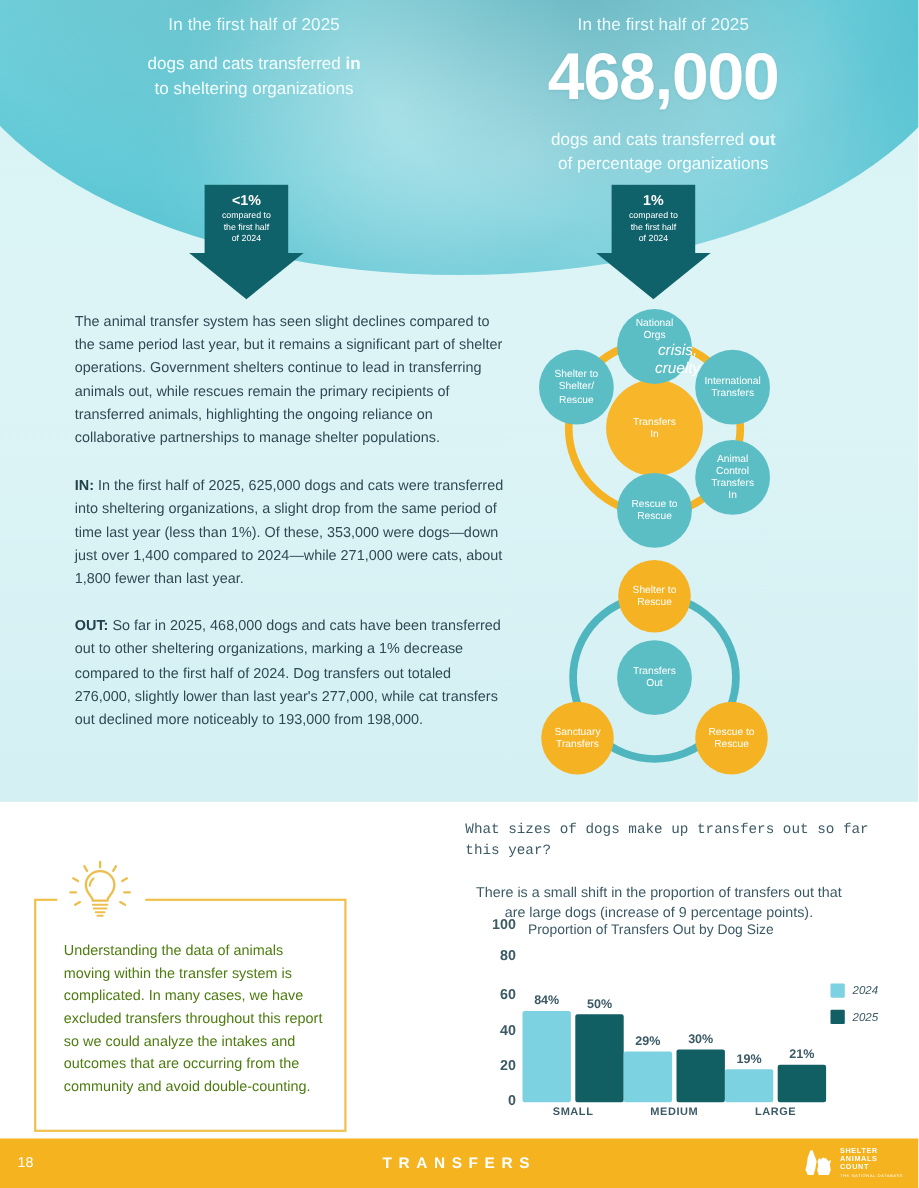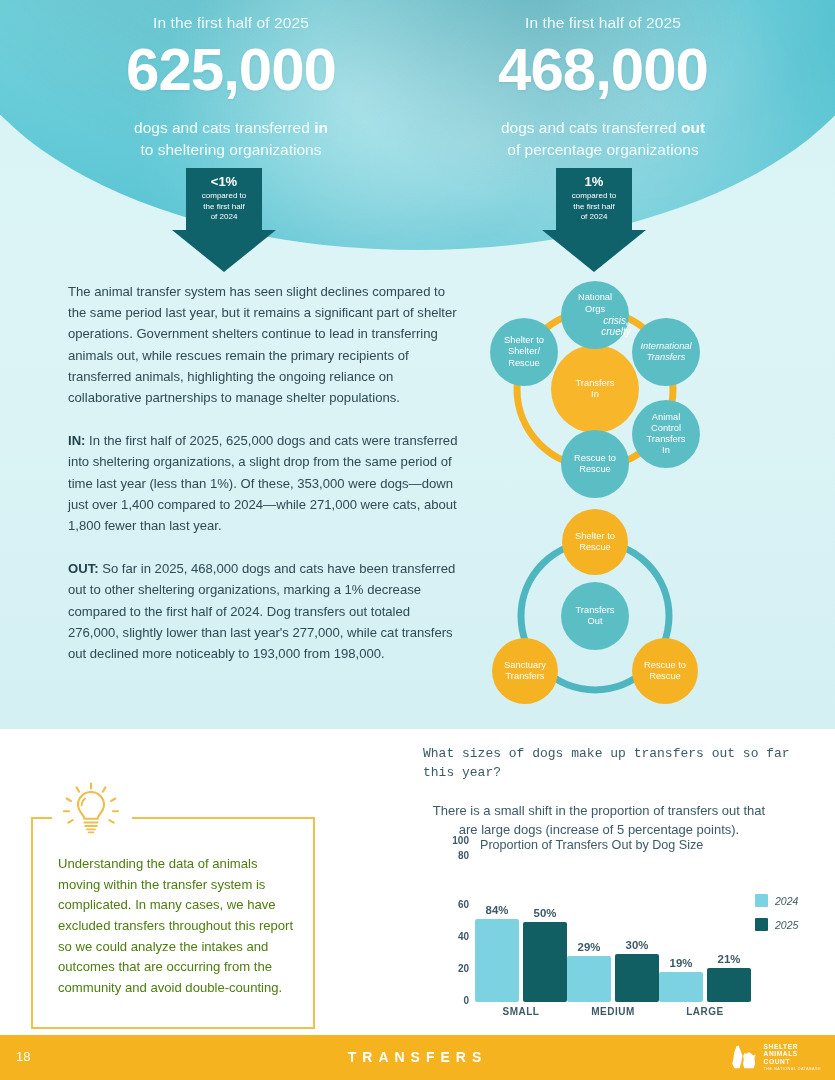--- a/index.html
+++ b/index.html
@@ -72,21 +72,21 @@
   .diagram{position:absolute;}
   .diag-in{left:484px;top:278px;width:222px;height:222px;}
   .diag-out{left:484px;top:508px;width:222px;height:212px;}
   .ring-svg{position:absolute;left:0;top:0;}
   .node{
     position:absolute;border-radius:50%;display:flex;align-items:center;
     justify-content:center;text-align:center;color:#ffffff;
     font-size:9.3px;line-height:1.2;font-weight:400;box-sizing:border-box;
     padding:2px;
   }
-  .node em{display:block;font-size:10px;font-style:italic;line-height:1.15;margin-left:42px;}
+  .node em{display:block;font-size:14px;font-style:italic;line-height:1.15;margin-left:42px;}
   .node.teal{background:#5cbec5;}
   .node.amber{background:#f5b323;}
   .node.center-amber{background:#f8b62b;}
   .node.center-teal{background:#5cbec5;}
 
   
   .lower{position:absolute;left:0;top:729px;width:835px;height:306px;background:#ffffff;}
 
   .tip-box{
     position:absolute;left:31px;top:88px;width:284px;height:212px;
@@ -105,21 +105,21 @@
   .q-line{font-size:13px;color:#3c5a66;line-height:1.45;font-family:Liberation Mono, monospace;}
   .q-sub{font-size:13px;color:#3c5a66;line-height:1.5;margin-top:18px;text-align:center;width:352px;}
 
   
   .chart{position:absolute;left:443px;top:117px;width:380px;height:180px;}
   .chart-title{
     position:absolute;left:37px;top:-8px;font-size:12.6px;color:#3c5a66;white-space:nowrap;
   }
   .y-axis{position:absolute;left:0;top:-6px;width:26px;height:166px;}
   .y-tick{
-    position:absolute;right:0;font-size:10px;font-weight:700;color:#3c5a66;
+    position:absolute;right:0;font-size:13px;font-weight:700;color:#3c5a66;
     transform:translateY(-50%);text-align:right;width:26px;
   }
   .plot{position:absolute;left:32px;top:-4px;width:268px;height:160px;}
   .bargroup{position:absolute;bottom:0;height:160px;}
   .bar{
     position:absolute;bottom:0;width:44px;border-radius:2px;
   }
   .bar.y2024{background:#7dd2e2;left:0;}
   .bar.y2025{background:#115e63;left:48px;}
   .bar-label{
@@ -155,21 +155,20 @@
 </head>
 <body>
 
 <div id="page">
 
   <div class="top-panel">
     <div class="hero-ellipse"></div>
 
     <div class="stat-col left">
       <div class="stat-eyebrow">In the first half of 2025</div>
-      <div class="stat-number">625,000</div>
       <div class="stat-sub">
         <span>dogs and cats transferred </span><b>in</b><br>
         <span>to sheltering organizations</span>
       </div>
     </div>
 
     <div class="stat-col right">
       <div class="stat-eyebrow">In the first half of 2025</div>
       <div class="stat-number">468,000</div>
       <div class="stat-sub">
@@ -220,21 +219,21 @@
       </div>
 
       <div class="node teal" style="left:77px;top:3px;width:68px;height:68px;">
         <div>
           <span>National</span><br>
           <span>Orgs</span>
           <em>crisis, cruelty</em>
         </div>
       </div>
 
-      <div class="node teal" style="left:148px;top:40px;width:68px;height:68px;font-style:italic;">
+      <div class="node teal" style="left:148px;top:40px;width:68px;height:68px;">
         <div>
           <span>International</span><br>
           <span>Transfers</span>
         </div>
       </div>
 
       <div class="node teal" style="left:148px;top:122px;width:68px;height:68px;">
         <div>
           <span>Animal</span><br>
           <span>Control</span><br>
@@ -303,29 +302,29 @@
         <path d="M33 17c-7.3 0-13 5.6-13 12.5 0 4.6 2.4 7.6 4.3 10 1.3 1.6 2.1 2.8 2.1 4.3h13.2c0-1.5.8-2.7 2.1-4.3 1.9-2.4 4.3-5.4 4.3-10C46 22.6 40.3 17 33 17z"></path>
         <path d="M27 23.6c-2 1.6-3.2 4-3.4 6.6" stroke-width="1.9"></path>
         <path d="M26.4 47.5h13.2M27.2 51h11.6M29 54.3h8M30.6 57.4h4.8" stroke-width="1.8"></path>
         <path d="M33 8.5v5M18.6 12.4l2.5 4.3M47.4 12.4l-2.5 4.3M8.6 23.5l4.3 2.5M57.4 23.5l-4.3 2.5M6 36.3h5M55 36.3h5M10.4 47.6l4.3-2.5M55.6 47.6l-4.3-2.5"></path>
       </g>
     </svg>
     <div class="tip-text">Understanding the data of animals moving within the transfer system is complicated. In many cases, we have excluded transfers throughout this report so we could analyze the intakes and outcomes that are occurring from the community and avoid double-counting.</div>
 
     <div class="right-col">
       <div class="q-line">What sizes of dogs make up transfers out so far this year?</div>
-      <div class="q-sub">There is a small shift in the proportion of transfers out that are large dogs (increase of 5 percentage points).</div>
+      <div class="q-sub">There is a small shift in the proportion of transfers out that are large dogs (increase of 9 percentage points).</div>
     </div>
 
     <div class="chart">
       <div class="chart-title">Proportion of Transfers Out by Dog Size</div>
 
       <div class="y-axis">
         <div class="y-tick" style="top:0px;">100</div>
-        <div class="y-tick" style="top:15px;text-align:right;">80</div>
+        <div class="y-tick" style="top:28px;text-align:right;">80</div>
         <div class="y-tick" style="top:64px;">60</div>
         <div class="y-tick" style="top:96px;">40</div>
         <div class="y-tick" style="top:128px;">20</div>
         <div class="y-tick" style="top:160px;">0</div>
       </div>
 
       <div class="plot">
 
         <div class="bargroup" style="left:0px;width:92px;">
           <div class="bar y2024" style="height:83px;"></div>

